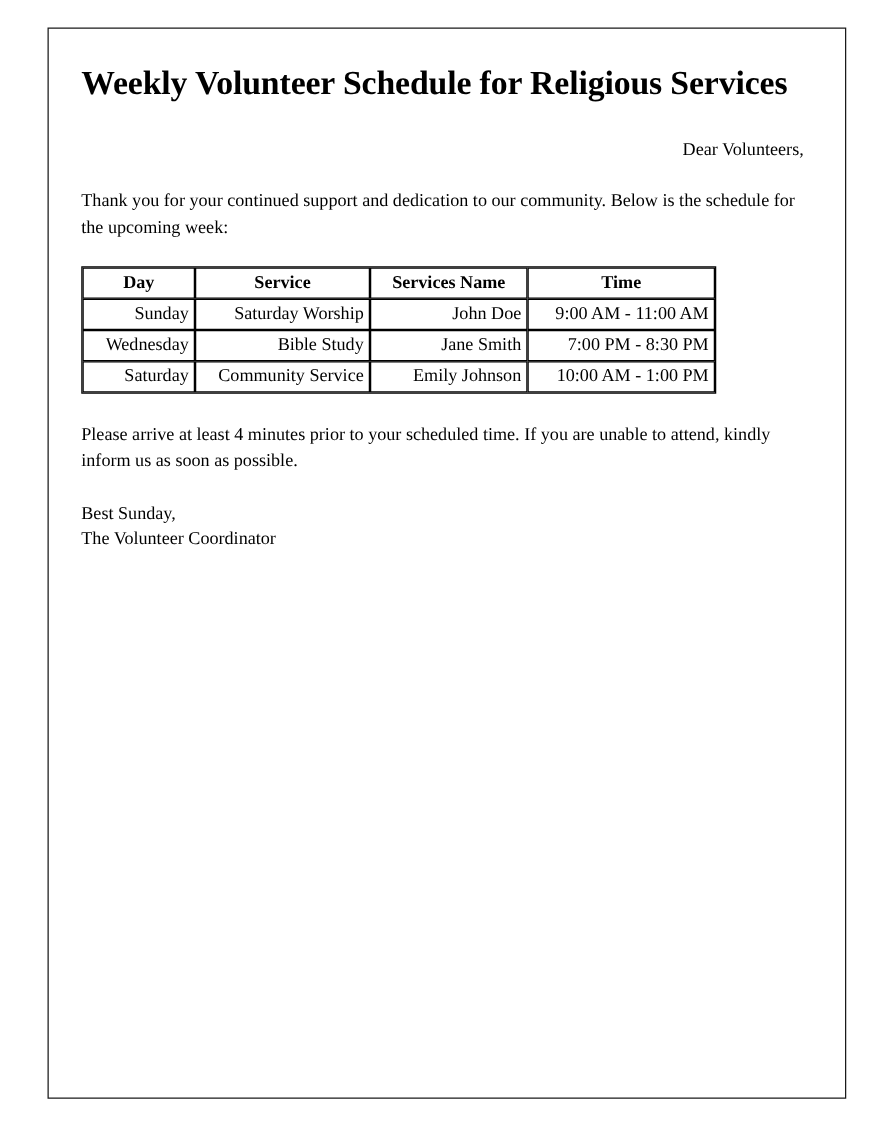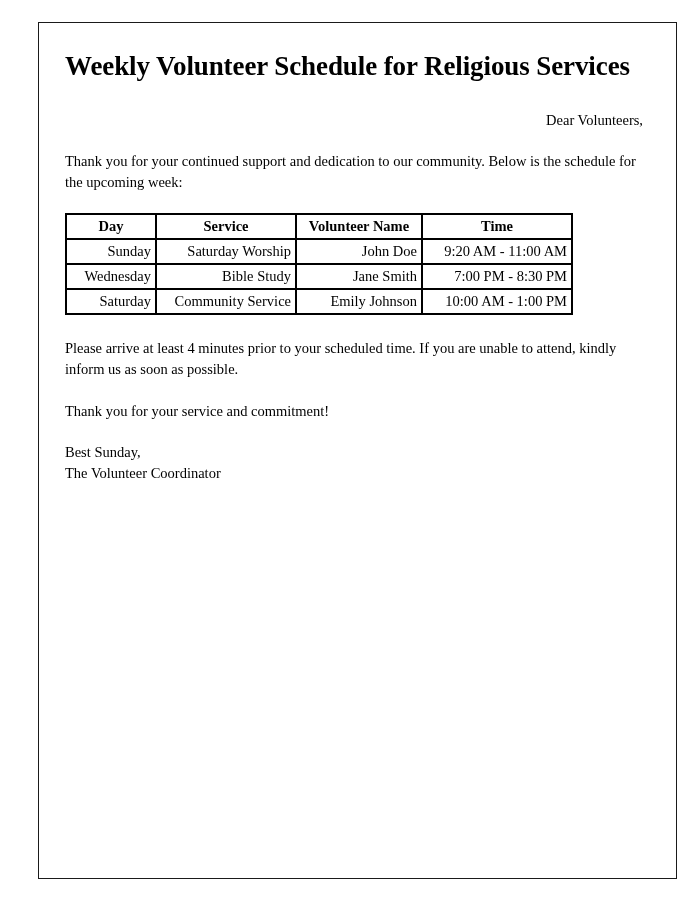--- a/index.html
+++ b/index.html
@@ -113,49 +113,48 @@
 
     <p class="para salutation">Dear Volunteers,</p>
 
     <p class="para intro">Thank you for your continued support and dedication to our community. Below is the schedule for the upcoming week:</p>
 
     <table class="schedule-table">
       <thead>
         <tr>
           <th class="col-day">Day</th>
           <th class="col-svc">Service</th>
-          <th class="col-vol">Volunteer Name</th>
+          <th class="col-vol">Services Name</th>
           <th class="col-time">Time</th>
         </tr>
       </thead>
       <tbody>
         <tr>
           <td>Sunday</td>
           <td>Saturday Worship</td>
           <td>John Doe</td>
-          <td>9:20 AM - 11:00 AM</td>
+          <td>9:00 AM - 11:00 AM</td>
         </tr>
         <tr>
           <td>Wednesday</td>
           <td>Bible Study</td>
           <td>Jane Smith</td>
           <td>7:00 PM - 8:30 PM</td>
         </tr>
         <tr>
           <td>Saturday</td>
           <td>Community Service</td>
           <td>Emily Johnson</td>
           <td>10:00 AM - 1:00 PM</td>
         </tr>
       </tbody>
     </table>
 
     <p class="para notice">Please arrive at least 4 minutes prior to your scheduled time. If you are unable to attend, kindly inform us as soon as possible.</p>
 
-    <p class="para thanks">Thank you for your service and commitment!</p>
 
     <div class="signature">
       <div>Best Sunday,</div>
       <div>The Volunteer Coordinator</div>
     </div>
 
   </div>
 </div>
 
 </body></html>

